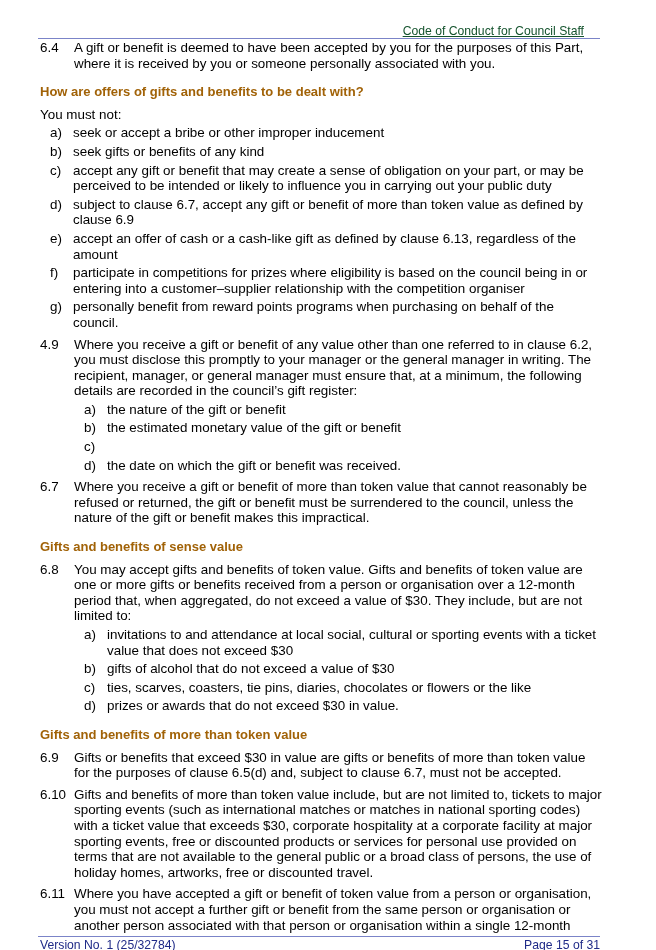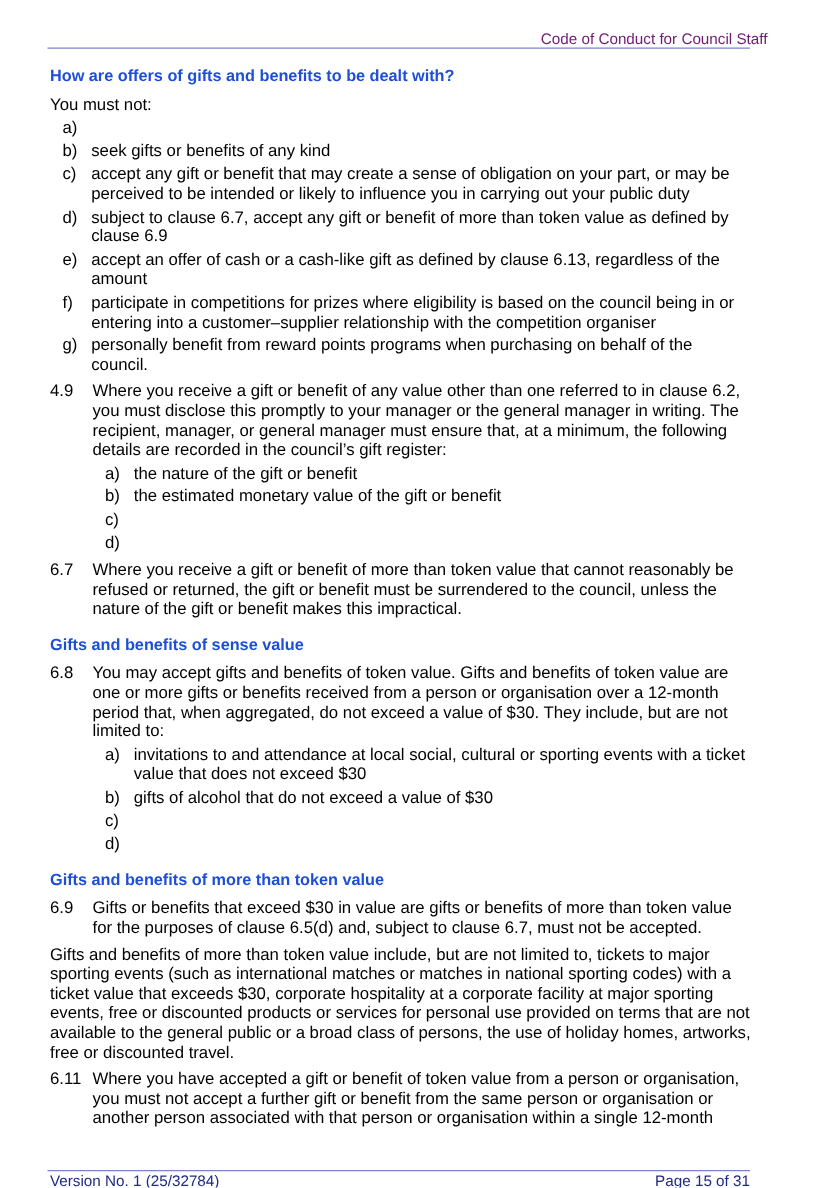--- a/index.html
+++ b/index.html
@@ -2,36 +2,36 @@
 <html><head>
 <meta charset="utf-8">
 <style>
   html, body { margin: 0; padding: 0; background: #ffffff; }
   body {
     width: 656px; height: 950px; position: relative; overflow: hidden;
     font-family: "Liberation Sans", sans-serif; color: #000000;
     font-size: 13.4px; line-height: 15.6px;
   }
   .header-title {
-    position: absolute; right: 42px; top: 24px;
-    color: #701a75; font-size: 12.2px; line-height: 14px;
+    position: absolute; right: 72px; top: 24px;
+    color: #14532d; font-size: 12.2px; line-height: 14px; text-decoration: underline;
   }
   .header-rule {
     position: absolute; left: 38px; right: 56px; top: 38px;
     border-top: 1px solid #7b84c8;
   }
   .content { position: absolute; left: 40px; top: 40px; width: 562px; }
   .clause { display: flex; margin-bottom: 6px; }
   .clause .num { width: 34px; flex: 0 0 34px; }
   .clause .body { flex: 1; }
   .sub { display: flex; margin-top: 3px; }
   .sub .letter { width: 23px; flex: 0 0 23px; margin-left: 10px; }
   .sub .txt { flex: 1; }
   .heading {
-    color: #1d4ed8; font-weight: bold; font-size: 13px;
+    color: #a16207; font-weight: bold; font-size: 13px;
     margin: 13px 0 7px 0;
   }
   .footer-rule {
     position: absolute; left: 38px; right: 56px; top: 936px;
     border-top: 1px solid #7b84c8;
   }
   .footer-left {
     position: absolute; left: 40px; top: 938px;
     color: #1f2a87; font-size: 12.2px; line-height: 14px;
   }
@@ -40,28 +40,33 @@
     color: #1f2a87; font-size: 12.2px; line-height: 14px;
   }
 </style>
 </head>
 <body>
 
 <div class="header-title">Code of Conduct for Council Staff</div>
 <div class="header-rule"></div>
 
 <div class="content">
+  <div class="clause">
+    <div class="num">6.4</div>
+    <div class="body">A gift or benefit is deemed to have been accepted by you for the purposes of this Part, where it is received by you or someone personally associated with you.</div>
+  </div>
 
   <div id="sections">
       <div class="heading">How are offers of gifts and benefits to be dealt with?</div>
       <div class="clause">
         <div class="body">
           <div>You must not:</div>
           <div class="sub" style="margin-left: -34px;">
             <div class="letter" style="margin-left: 44px;">a)</div>
+            <div class="txt">seek or accept a bribe or other improper inducement</div>
           </div>
           <div class="sub" style="margin-left: -34px;">
             <div class="letter" style="margin-left: 44px;">b)</div>
             <div class="txt">seek gifts or benefits of any kind</div>
           </div>
           <div class="sub" style="margin-left: -34px;">
             <div class="letter" style="margin-left: 44px;">c)</div>
             <div class="txt">accept any gift or benefit that may create a sense of obligation on your part, or may be perceived to be intended or likely to influence you in carrying out your public duty</div>
           </div>
           <div class="sub" style="margin-left: -34px;">
@@ -92,20 +97,21 @@
           </div>
           <div class="sub" style="margin-left: -34px;">
             <div class="letter" style="margin-left: 44px;">b)</div>
             <div class="txt">the estimated monetary value of the gift or benefit</div>
           </div>
           <div class="sub" style="margin-left: -34px;">
             <div class="letter" style="margin-left: 44px;">c)</div>
           </div>
           <div class="sub" style="margin-left: -34px;">
             <div class="letter" style="margin-left: 44px;">d)</div>
+            <div class="txt">the date on which the gift or benefit was received.</div>
           </div>
         </div>
       </div>
       <div class="clause">
         <div class="num">6.7</div>
         <div class="body">
           <div>Where you receive a gift or benefit of more than token value that cannot reasonably be refused or returned, the gift or benefit must be surrendered to the council, unless the nature of the gift or benefit makes this impractical.</div>
         </div>
       </div>
       <div class="heading">Gifts and benefits of sense value</div>
@@ -116,34 +122,37 @@
           <div class="sub" style="margin-left: -34px;">
             <div class="letter" style="margin-left: 44px;">a)</div>
             <div class="txt">invitations to and attendance at local social, cultural or sporting events with a ticket value that does not exceed $30</div>
           </div>
           <div class="sub" style="margin-left: -34px;">
             <div class="letter" style="margin-left: 44px;">b)</div>
             <div class="txt">gifts of alcohol that do not exceed a value of $30</div>
           </div>
           <div class="sub" style="margin-left: -34px;">
             <div class="letter" style="margin-left: 44px;">c)</div>
+            <div class="txt">ties, scarves, coasters, tie pins, diaries, chocolates or flowers or the like</div>
           </div>
           <div class="sub" style="margin-left: -34px;">
             <div class="letter" style="margin-left: 44px;">d)</div>
+            <div class="txt">prizes or awards that do not exceed $30 in value.</div>
           </div>
         </div>
       </div>
       <div class="heading">Gifts and benefits of more than token value</div>
       <div class="clause">
         <div class="num">6.9</div>
         <div class="body">
           <div>Gifts or benefits that exceed $30 in value are gifts or benefits of more than token value for the purposes of clause 6.5(d) and, subject to clause 6.7, must not be accepted.</div>
         </div>
       </div>
       <div class="clause">
+        <div class="num">6.10</div>
         <div class="body">
           <div>Gifts and benefits of more than token value include, but are not limited to, tickets to major sporting events (such as international matches or matches in national sporting codes) with a ticket value that exceeds $30, corporate hospitality at a corporate facility at major sporting events, free or discounted products or services for personal use provided on terms that are not available to the general public or a broad class of persons, the use of holiday homes, artworks, free or discounted travel.</div>
         </div>
       </div>
       <div class="clause">
         <div class="num">6.11</div>
         <div class="body">
           <div>Where you have accepted a gift or benefit of token value from a person or organisation, you must not accept a further gift or benefit from the same person or organisation or another person associated with that person or organisation within a single 12-month</div>
         </div>
       </div>

